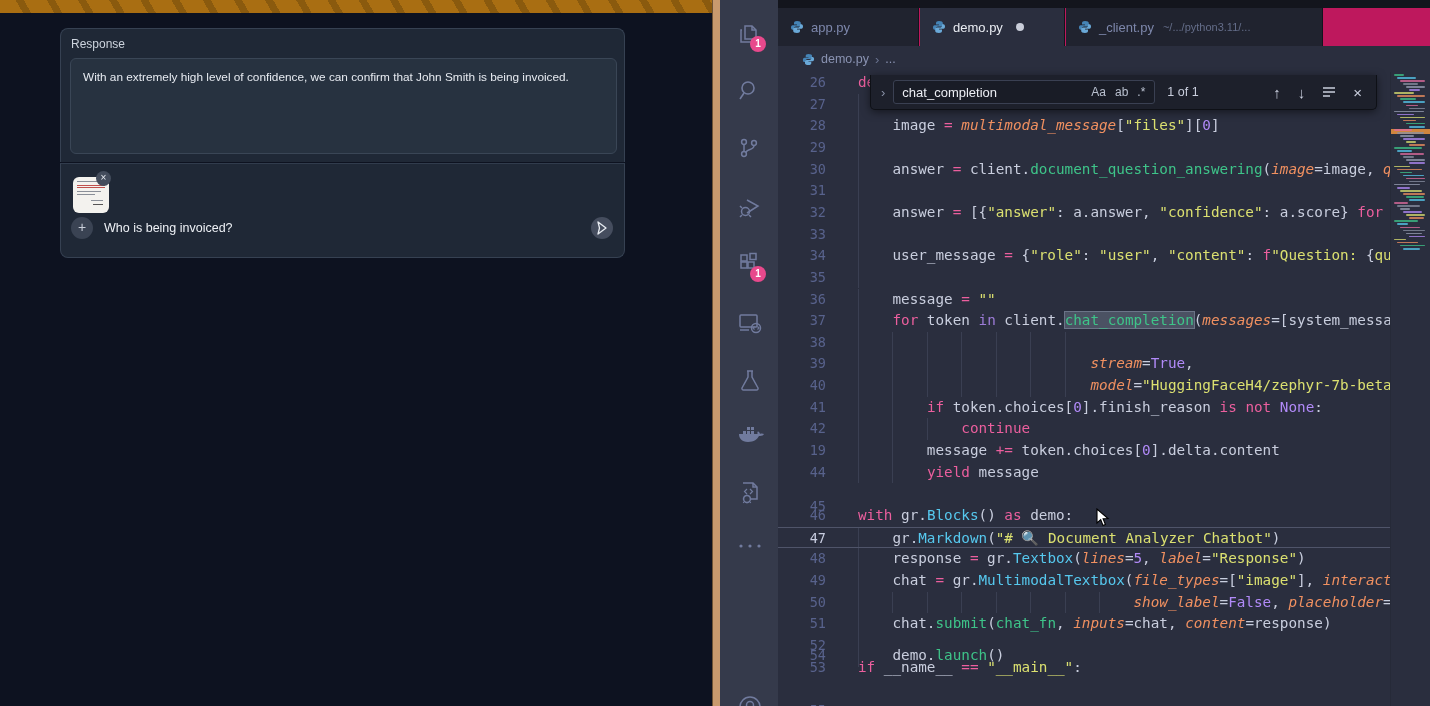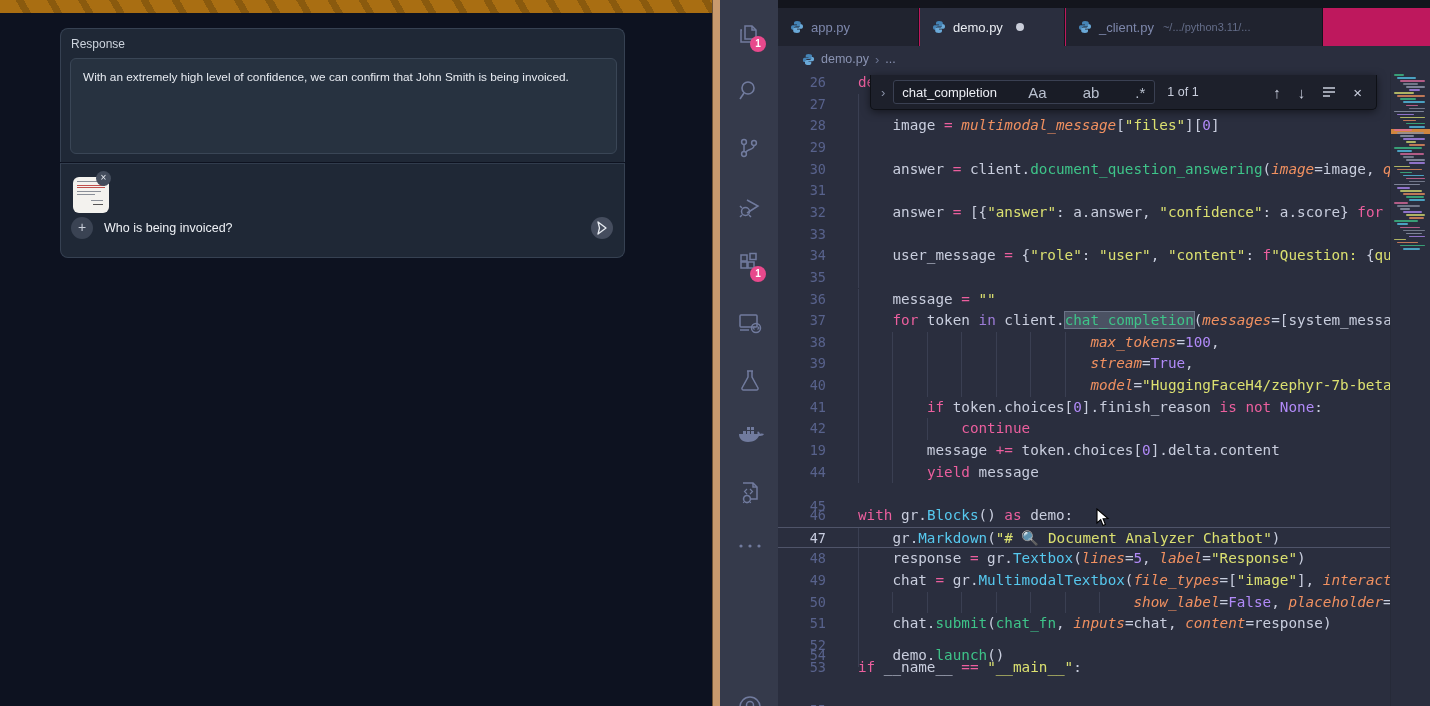--- a/index.html
+++ b/index.html
@@ -82,21 +82,21 @@
 
   
   #find-widget { position:absolute; left:92px; top:3px; width:507px; height:35px; background:#1d202b;
     border:1px solid #0e1016; border-top:none; border-radius:0 0 5px 5px; z-index:6;
     box-shadow:0 2px 8px rgba(0,0,0,.5); display:flex; align-items:center; }
   #find-toggle { color:#8a92a8; font-size:13px; margin:0 8px 0 10px; cursor:pointer; }
   #find-input { width:262px; height:24px; background:#191c26; border:1px solid #3a4052; border-radius:3px;
     display:flex; align-items:center; }
   #find-query { flex:1; padding-left:8px; font-size:13px; color:#eceef4;
     font-family:"Liberation Sans", sans-serif; white-space:nowrap; overflow:hidden; }
-  .find-opt { font-size:15px; color:#b9c0cf; margin-right:9px; cursor:pointer;margin-left:27px; }
+  .find-opt { font-size:12px; color:#b9c0cf; margin-right:9px; cursor:pointer; }
   .find-opt.uline { }
   #find-results { font-size:12.5px; color:#c9cedd; margin-left:12px; white-space:nowrap; }
   .find-btn { color:#c9cedd; font-size:15px; cursor:pointer; }
   #find-actions { display:flex; align-items:center; gap:17px; margin-left:auto; margin-right:14px; }
 
   
   #minimap { position:absolute; left:612px; top:0; width:40px; height:634px; background:#2a2e3e;
     border-left:1px solid #262a38; z-index:7; }
   .mm-line { position:absolute; height:1.7px; border-radius:1px; opacity:.75; }
   #mm-band { position:absolute; left:0; top:57px; width:40px; height:5px; background:#d98a3e; opacity:.95; }
@@ -351,21 +351,20 @@
           </div>
           <div class="row" style="top: 259.8px;">
             <div class="guide" style="left: 80px;"></div>
             <div class="guide" style="left: 114.44px;"></div>
             <div class="guide" style="left: 148.88px;"></div>
             <div class="guide" style="left: 183.32px;"></div>
             <div class="guide" style="left: 217.76px;"></div>
             <div class="guide" style="left: 252.2px;"></div>
             <div class="guide" style="left: 286.64px;"></div>
             <span class="ln">38</span>
-            <span class="code"><span class="tk-pl">                           </span><span class="tk-pr">max_tokens</span><span class="tk-eq">=</span><span class="tk-nm">100</span><span class="tk-pl">,</span></span>
           </div>
           <div class="row" style="top: 281.45px;">
             <div class="guide" style="left: 80px;"></div>
             <div class="guide" style="left: 114.44px;"></div>
             <div class="guide" style="left: 148.88px;"></div>
             <div class="guide" style="left: 183.32px;"></div>
             <div class="guide" style="left: 217.76px;"></div>
             <div class="guide" style="left: 252.2px;"></div>
             <div class="guide" style="left: 286.64px;"></div>
             <span class="ln">39</span>

